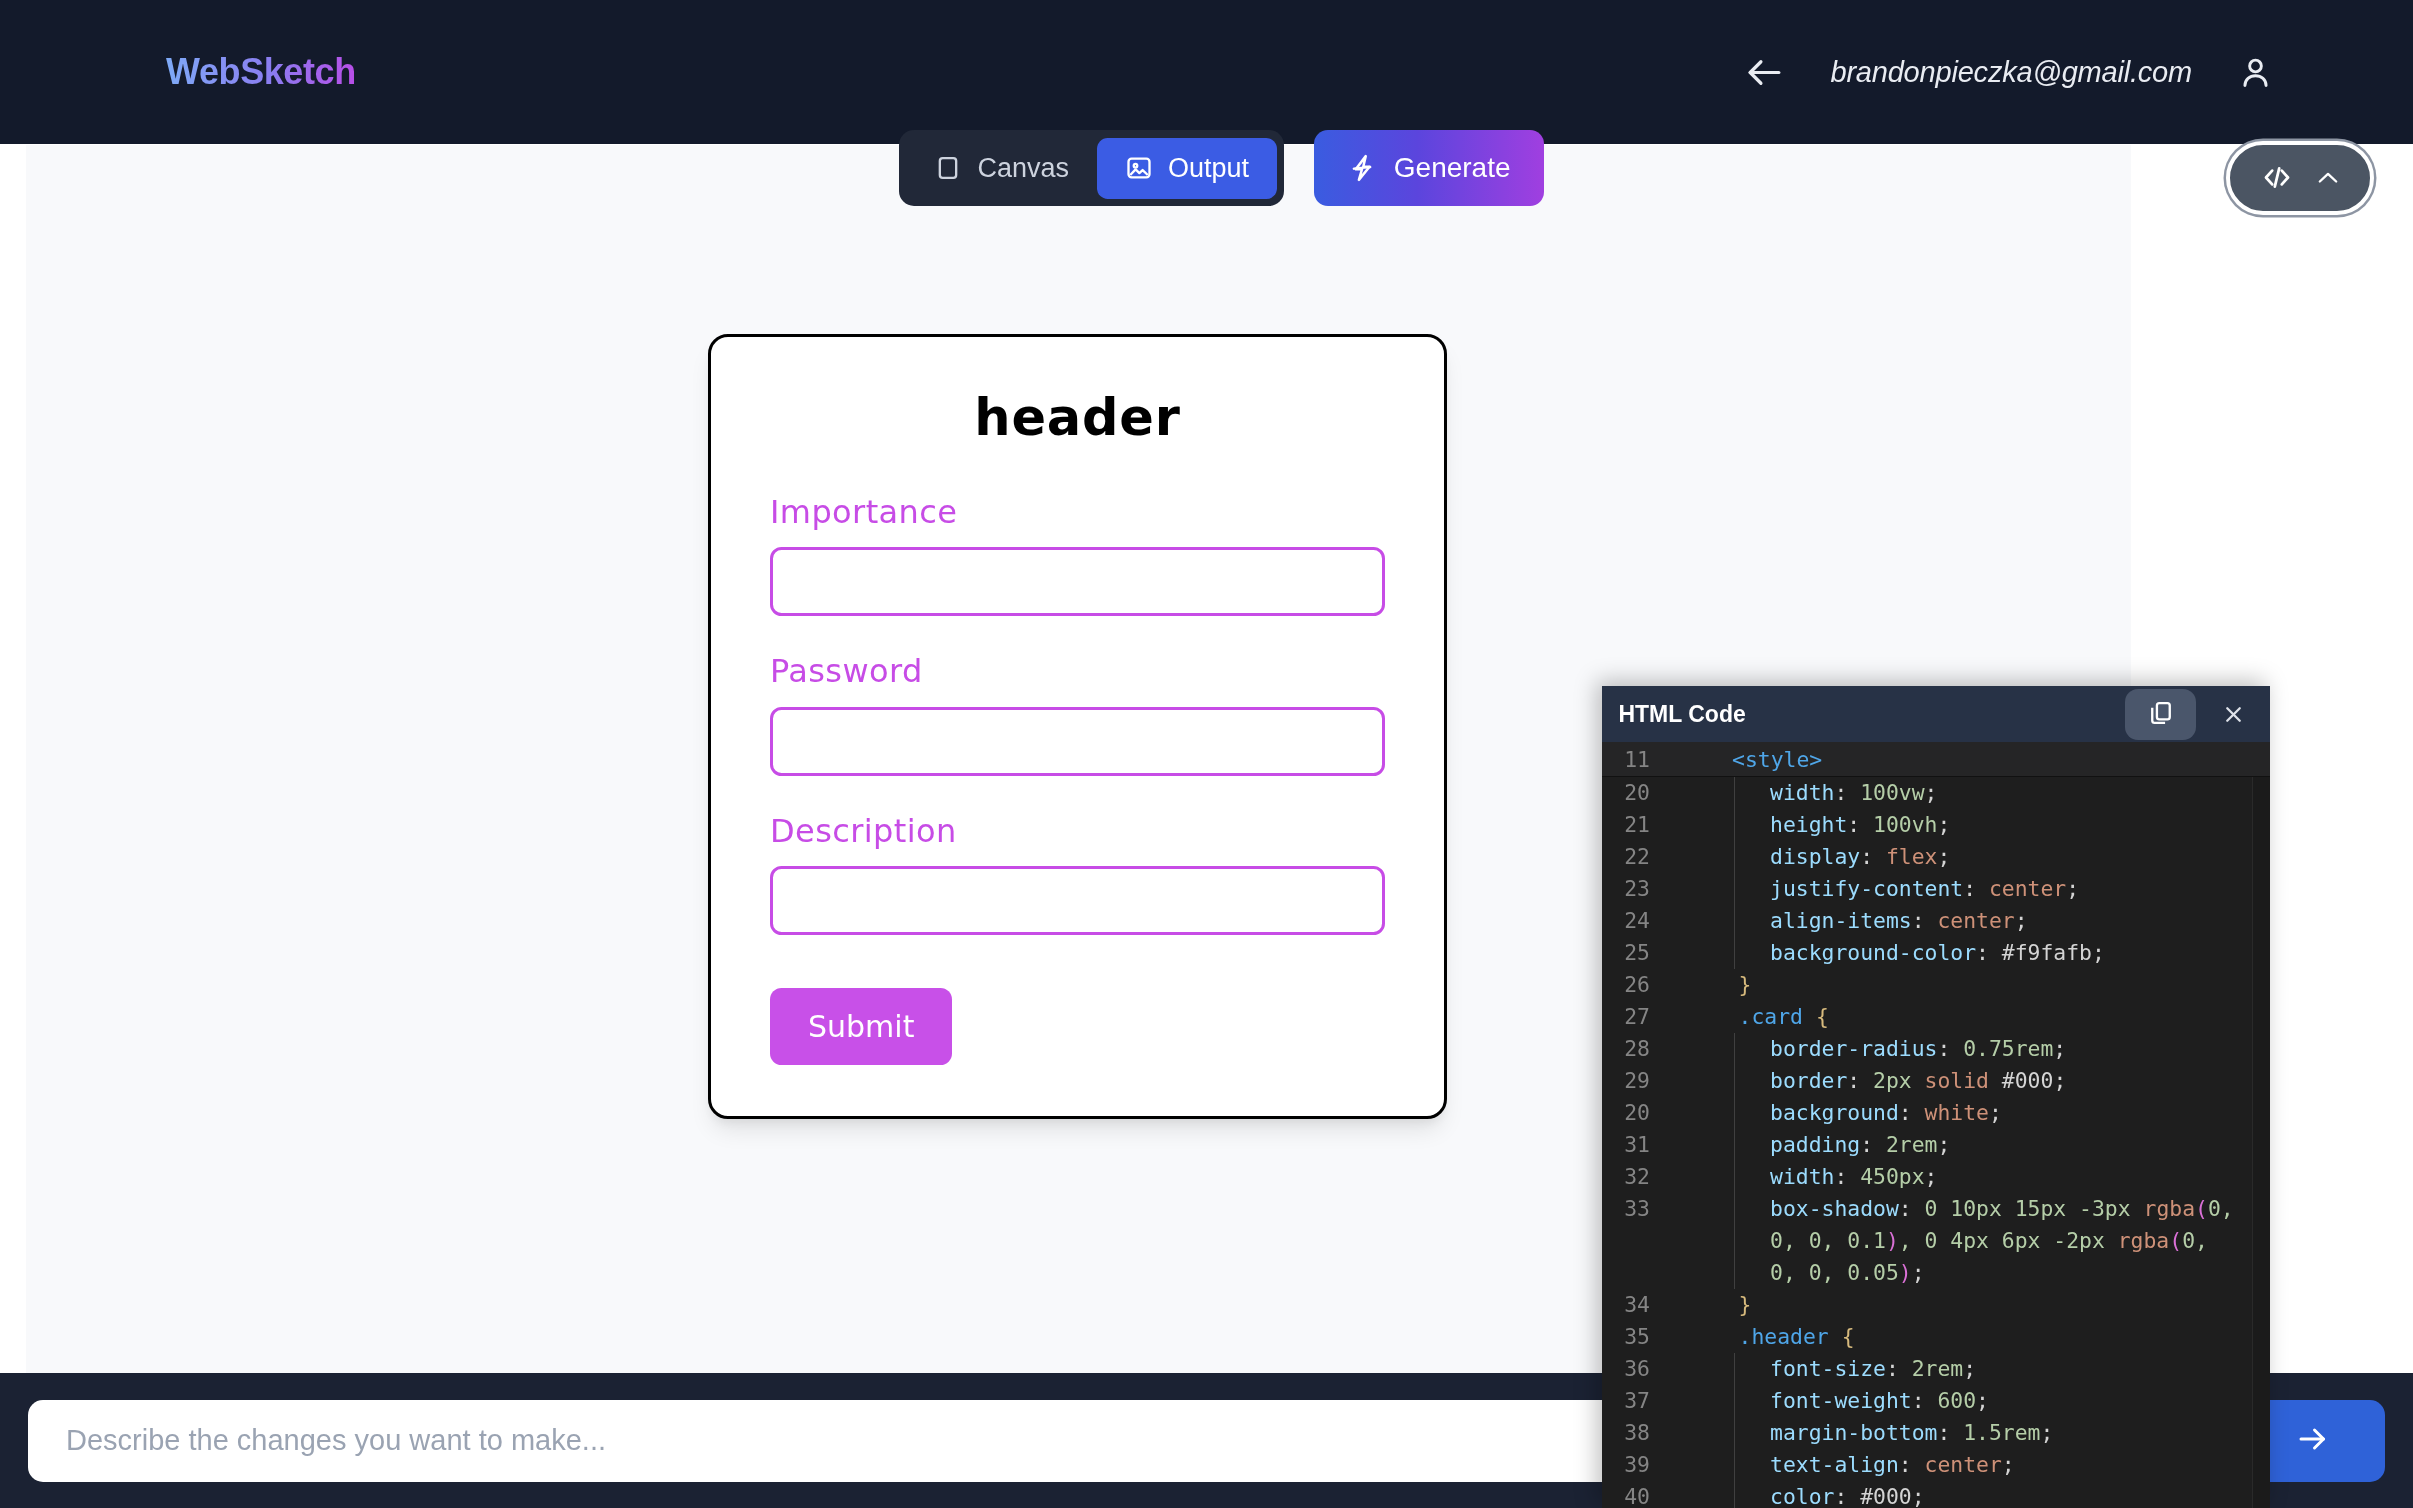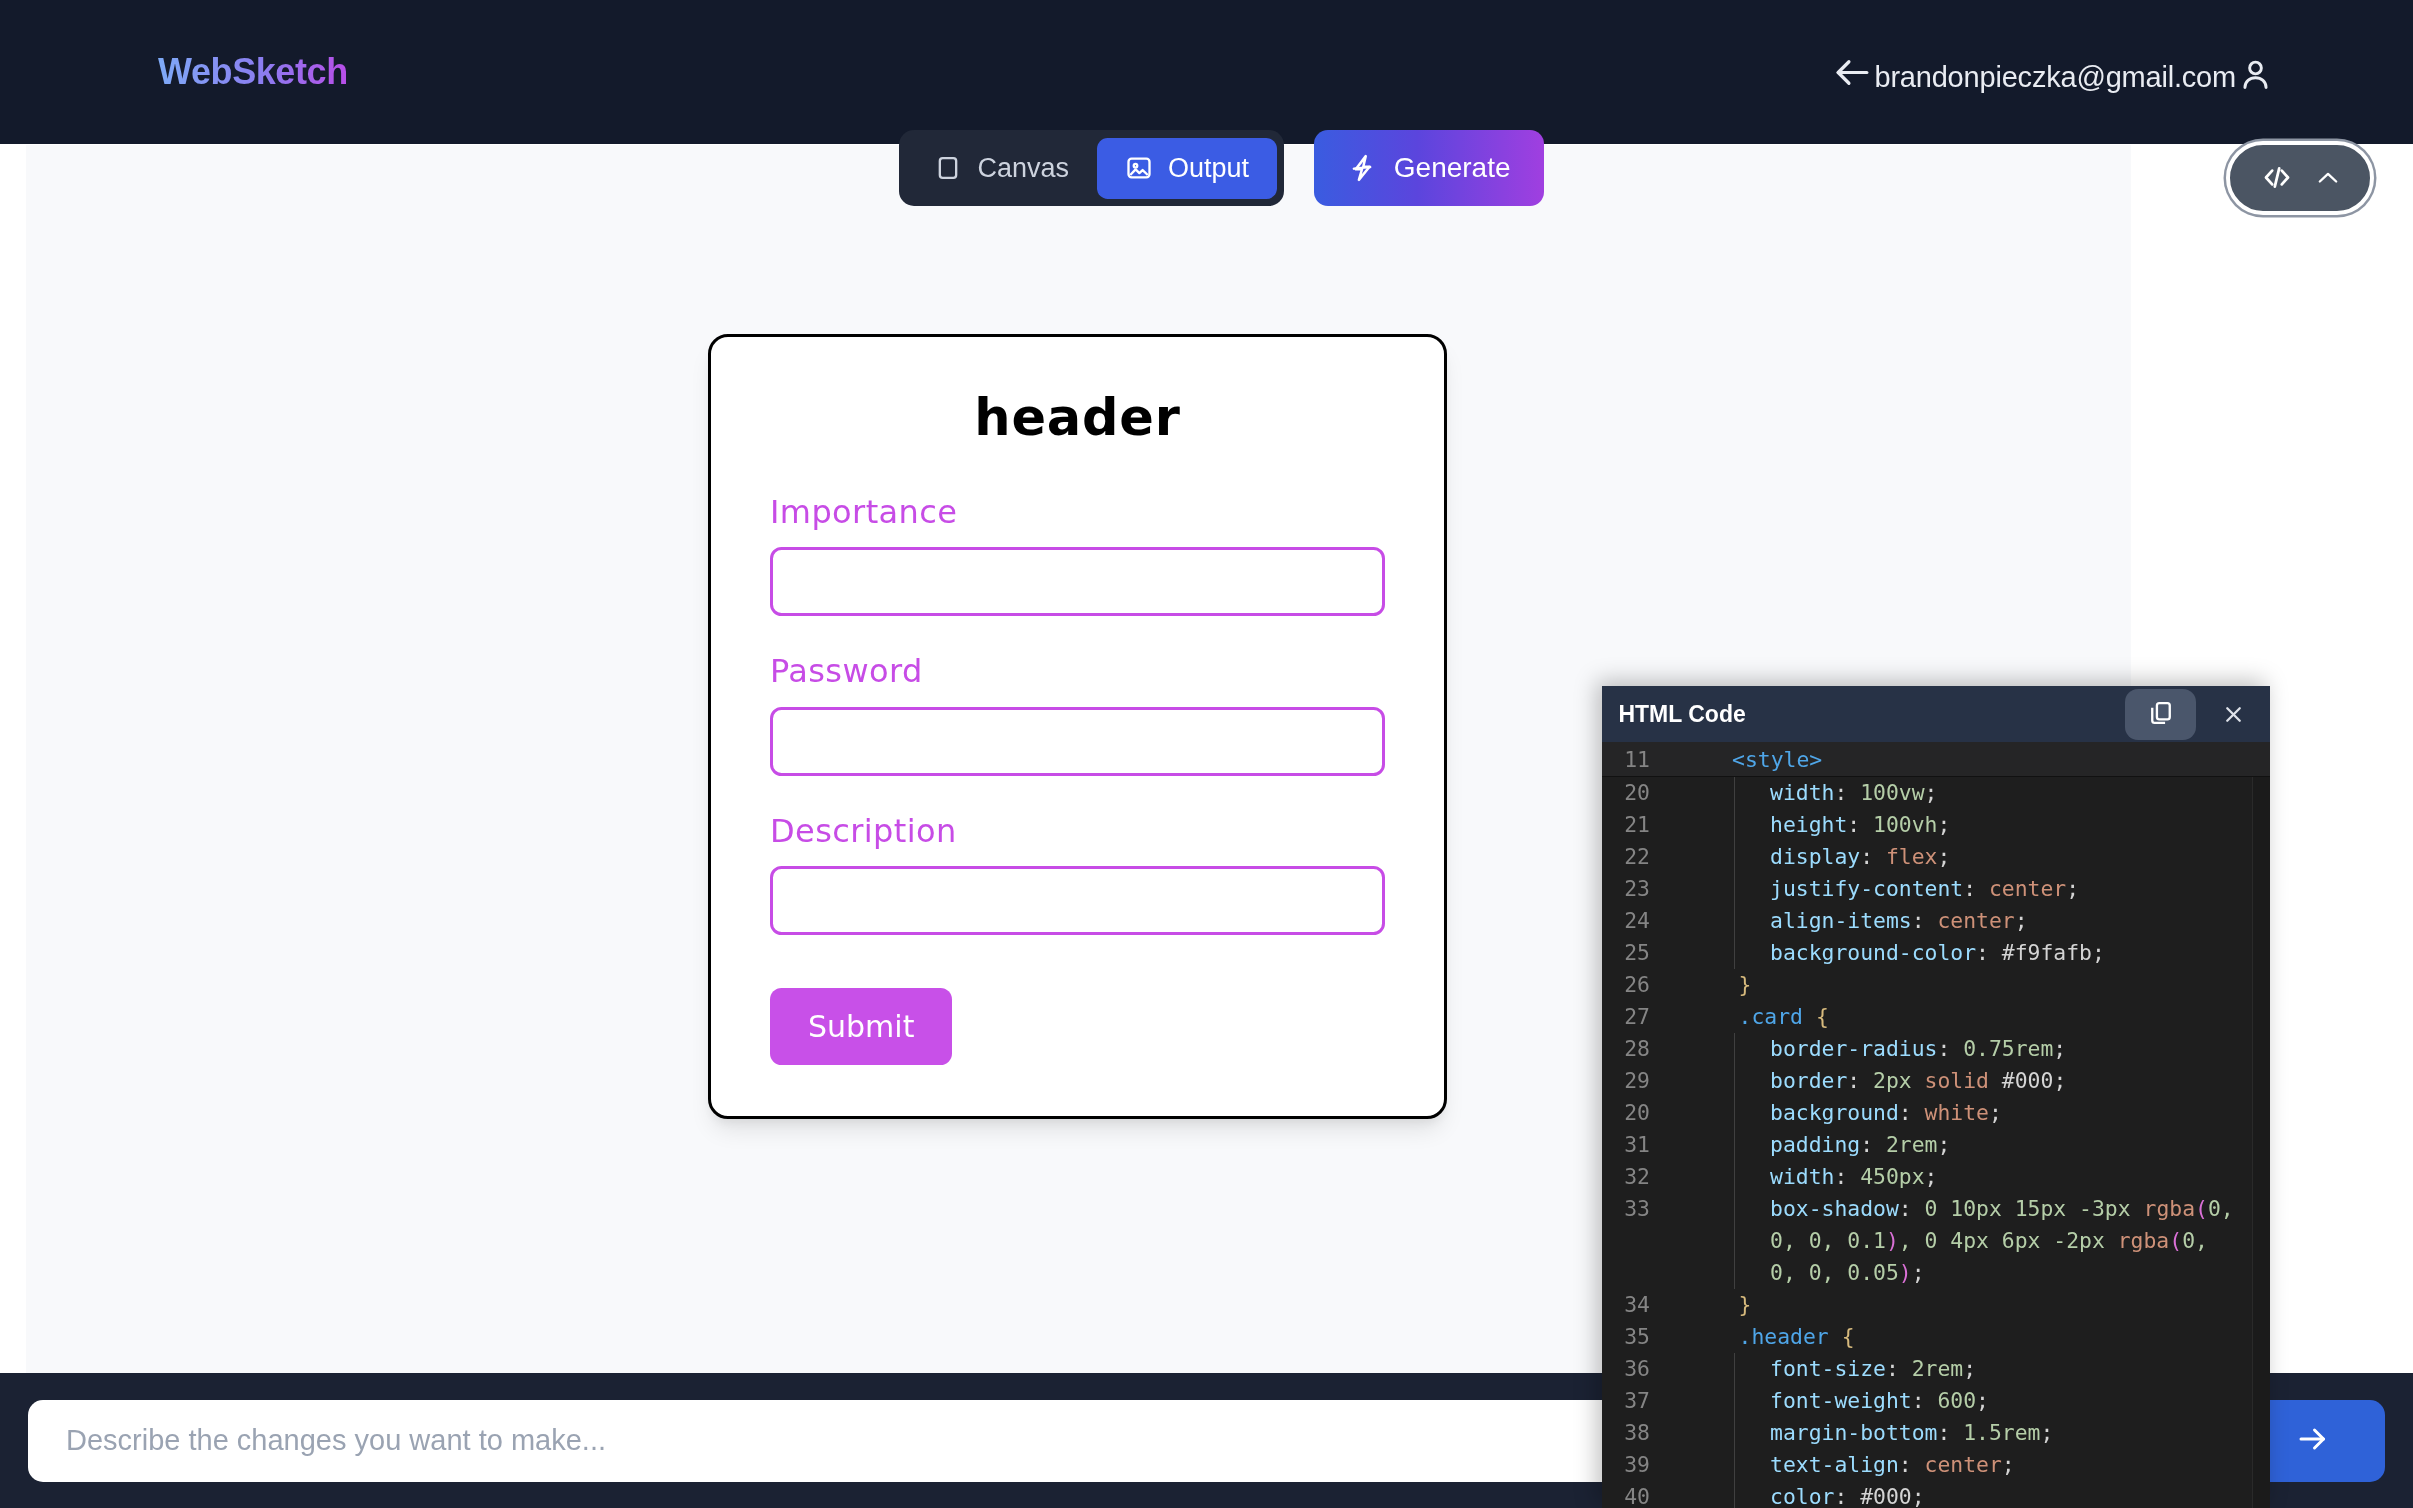--- a/index.html
+++ b/index.html
@@ -9,32 +9,32 @@
     font-family: "Liberation Sans", sans-serif;
     overflow: hidden;
   }
   #app { position: relative; width: 2413px; height: 1508px; background:#ffffff; }
 
   
   .topnav {
     position: absolute; top: 0; left: 0;
     width: 2413px; height: 144px;
     background: #131a2b;
-    display: flex; align-items: center;
+    display: flex; align-items: center; padding-left: 8px;
   }
   .brand {
     margin-left: 158px;
     font-size: 36px; font-weight: bold; letter-spacing: -0.4px;
     background: linear-gradient(90deg, #7eaaf7 0%, #8b7df0 55%, #b84ee8 100%);
     -webkit-background-clip: text; background-clip: text;
     -webkit-text-fill-color: transparent; color: #9a8bf0;
   }
   .nav-right {
     margin-left: auto; margin-right: 138px;
-    display: flex; align-items: flex-end; 
+    display: flex; align-items: center; gap: 44px; font-style: italic;
   }
   .back-arrow { width: 43px; height: 43px; display:block; }
   .nav-email { color: #e9ecf2; font-size: 29px; letter-spacing: -0.2px; }
   .user-icon { width: 39px; height: 39px; display:block; }
 
   
   .preview-area {
     position: absolute; left: 26px; top: 145px;
     width: 2105px; height: 1229px;
     background: #f8f9fb;

